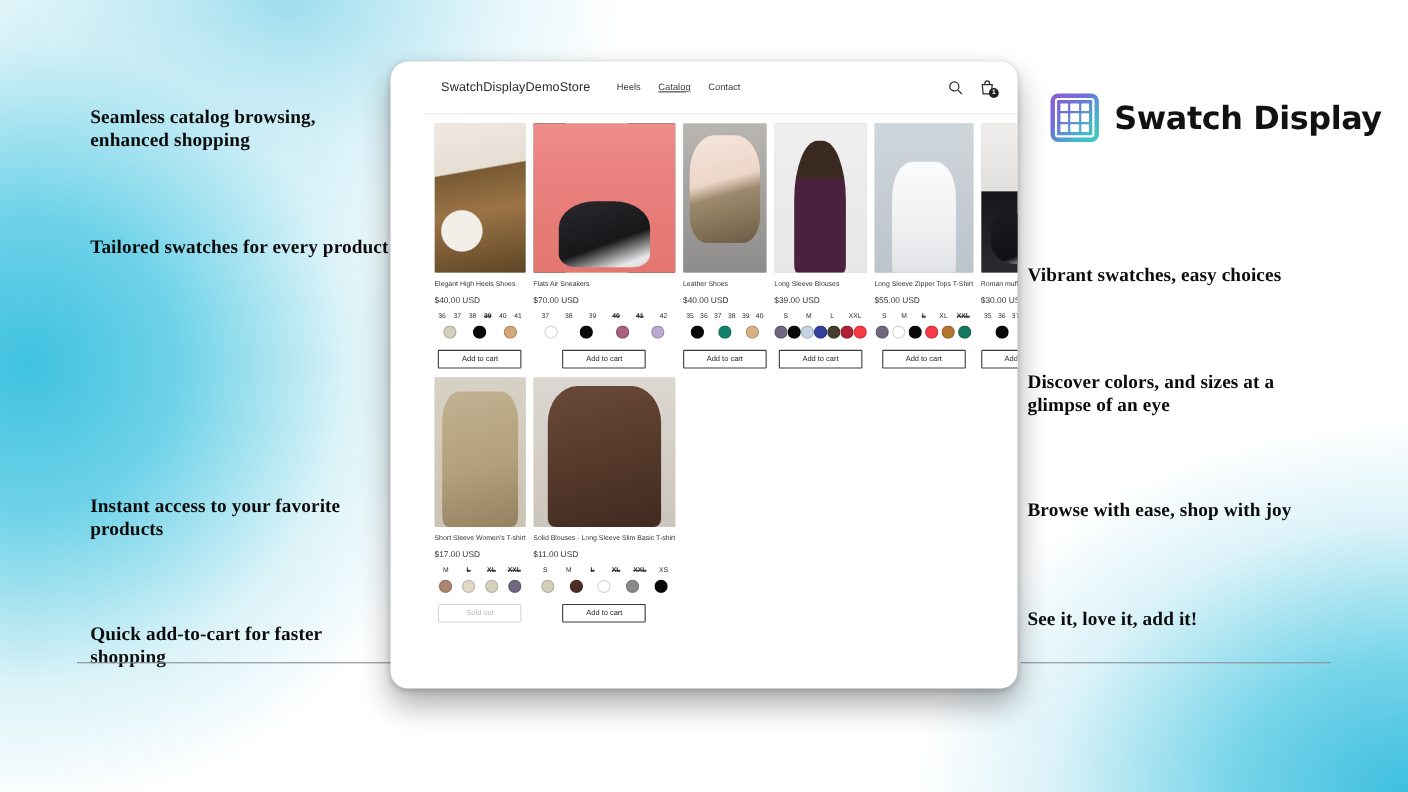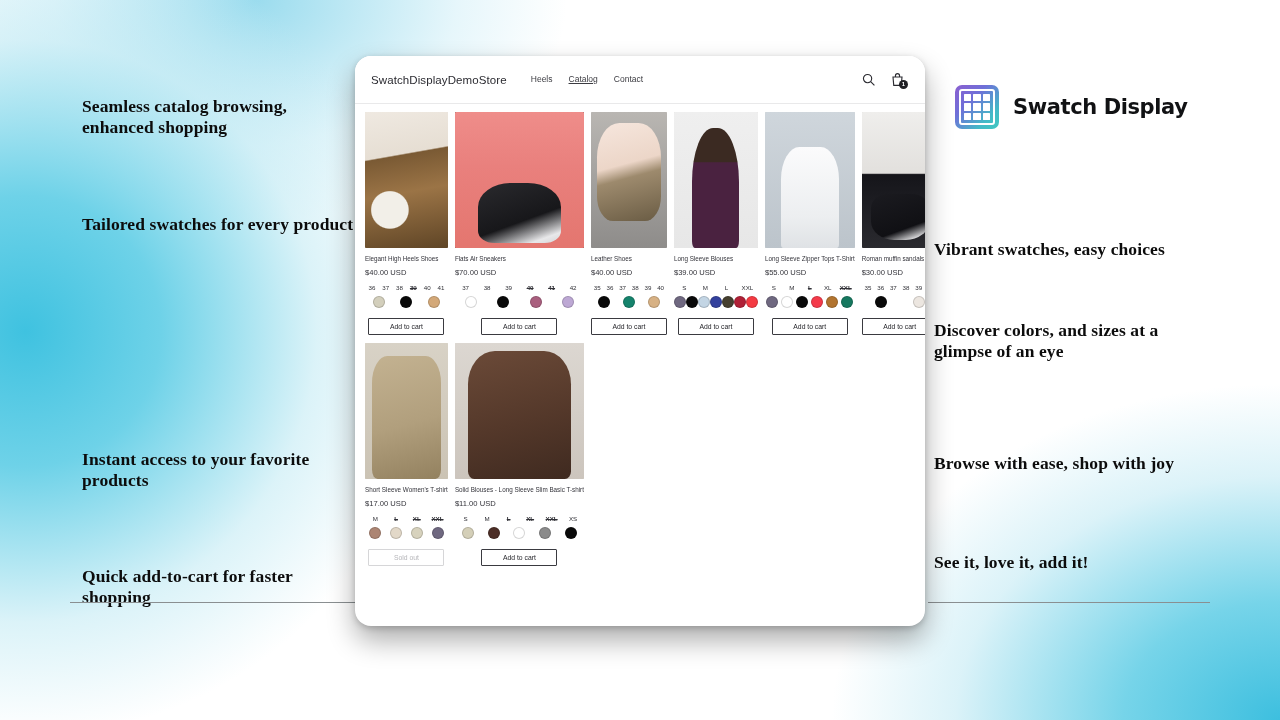--- a/index.html
+++ b/index.html
@@ -83,36 +83,37 @@
     display: grid;
     grid-template-columns: repeat(3, 1fr);
     grid-template-rows: repeat(3, 1fr);
     gap: 2px;
     padding: 3px;
   }
   #brand-mark .grid i { background: #ffffff; border-radius: .5px; display:block; }
   #brand-name {
     font-family: "DejaVu Sans", sans-serif;
     font-weight: bold;
-    font-size: 21px;
+    font-size: 29px;
     letter-spacing: -0.4px;
     color: #111214;
   }
 
   
   #storefront {
     position: absolute;
     left: 355px;
     top: 56px;
     width: 570px;
     height: 570px;
     background: #ffffff;
     border-radius: 16px;
     box-shadow: 0 14px 28px rgba(0,0,0,.33), 0 2px 6px rgba(0,0,0,.18);
     overflow: hidden;
+    padding-left: 30px;
   }
 
   #store-header {
     height: 48px;
     display: flex;
     align-items: center;
     padding: 0 16px;
     border-bottom: 1px solid #e9e9ea;
     background: #fff;
   }
@@ -298,21 +299,21 @@
         <i></i>
         <i></i>
         <i></i>
       </span>
   </div>
   <div id="brand-name">Swatch Display</div>
 </div>
 
 <div id="promo-right" class="promo-col">
   <div class="promo-line" style="top:239px">Vibrant swatches, easy choices</div>
-  <div class="promo-line" style="top:320px">Discover colors, and sizes at a glimpse of an eye</div>
+  <div class="promo-line" style="top:337px">Discover colors, and sizes at a glimpse of an eye</div>
   <div class="promo-line" style="top:453px">Browse with ease, shop with joy</div>
   <div class="promo-line" style="top:552px">See it, love it, add it!</div>
 </div>
 <div id="rule-right" class="underline-rule"></div>
 
 <div id="storefront">
 
   <div id="store-header">
     <div id="store-logo">SwatchDisplayDemoStore</div>
     <nav id="store-nav">

